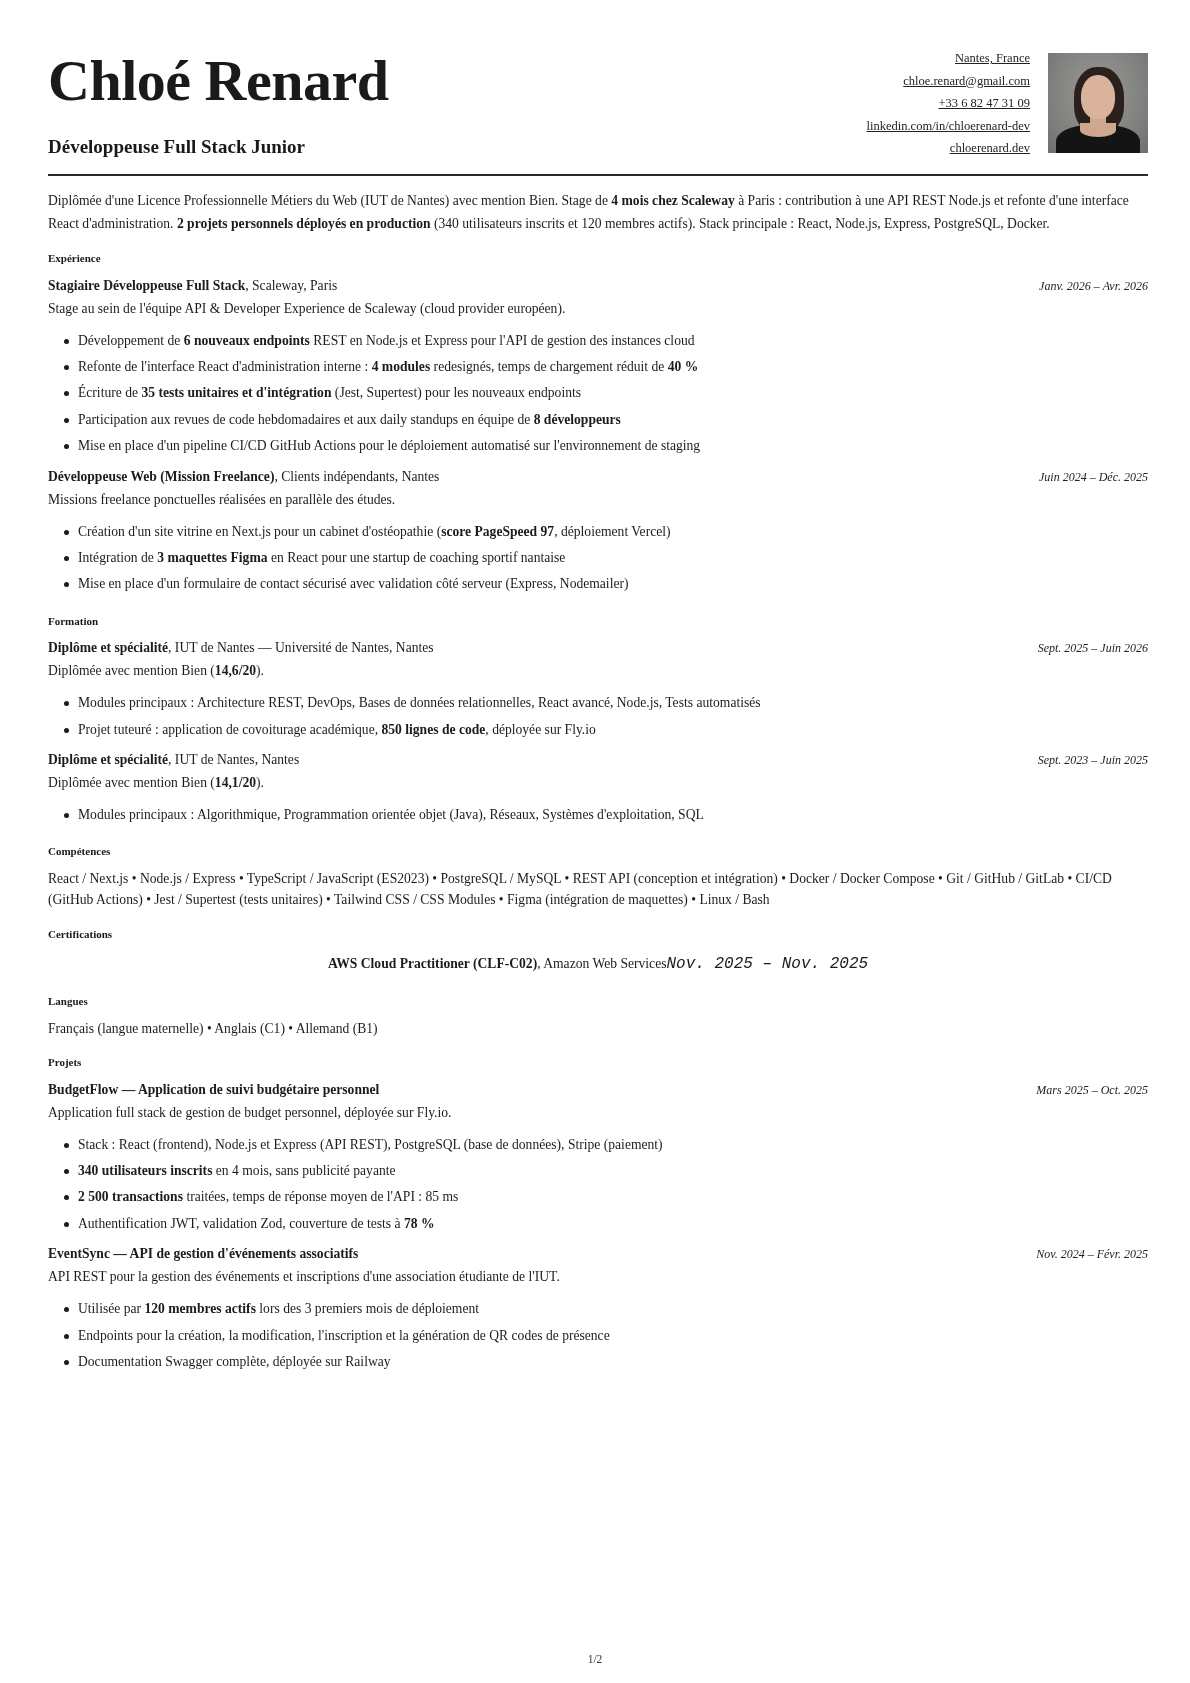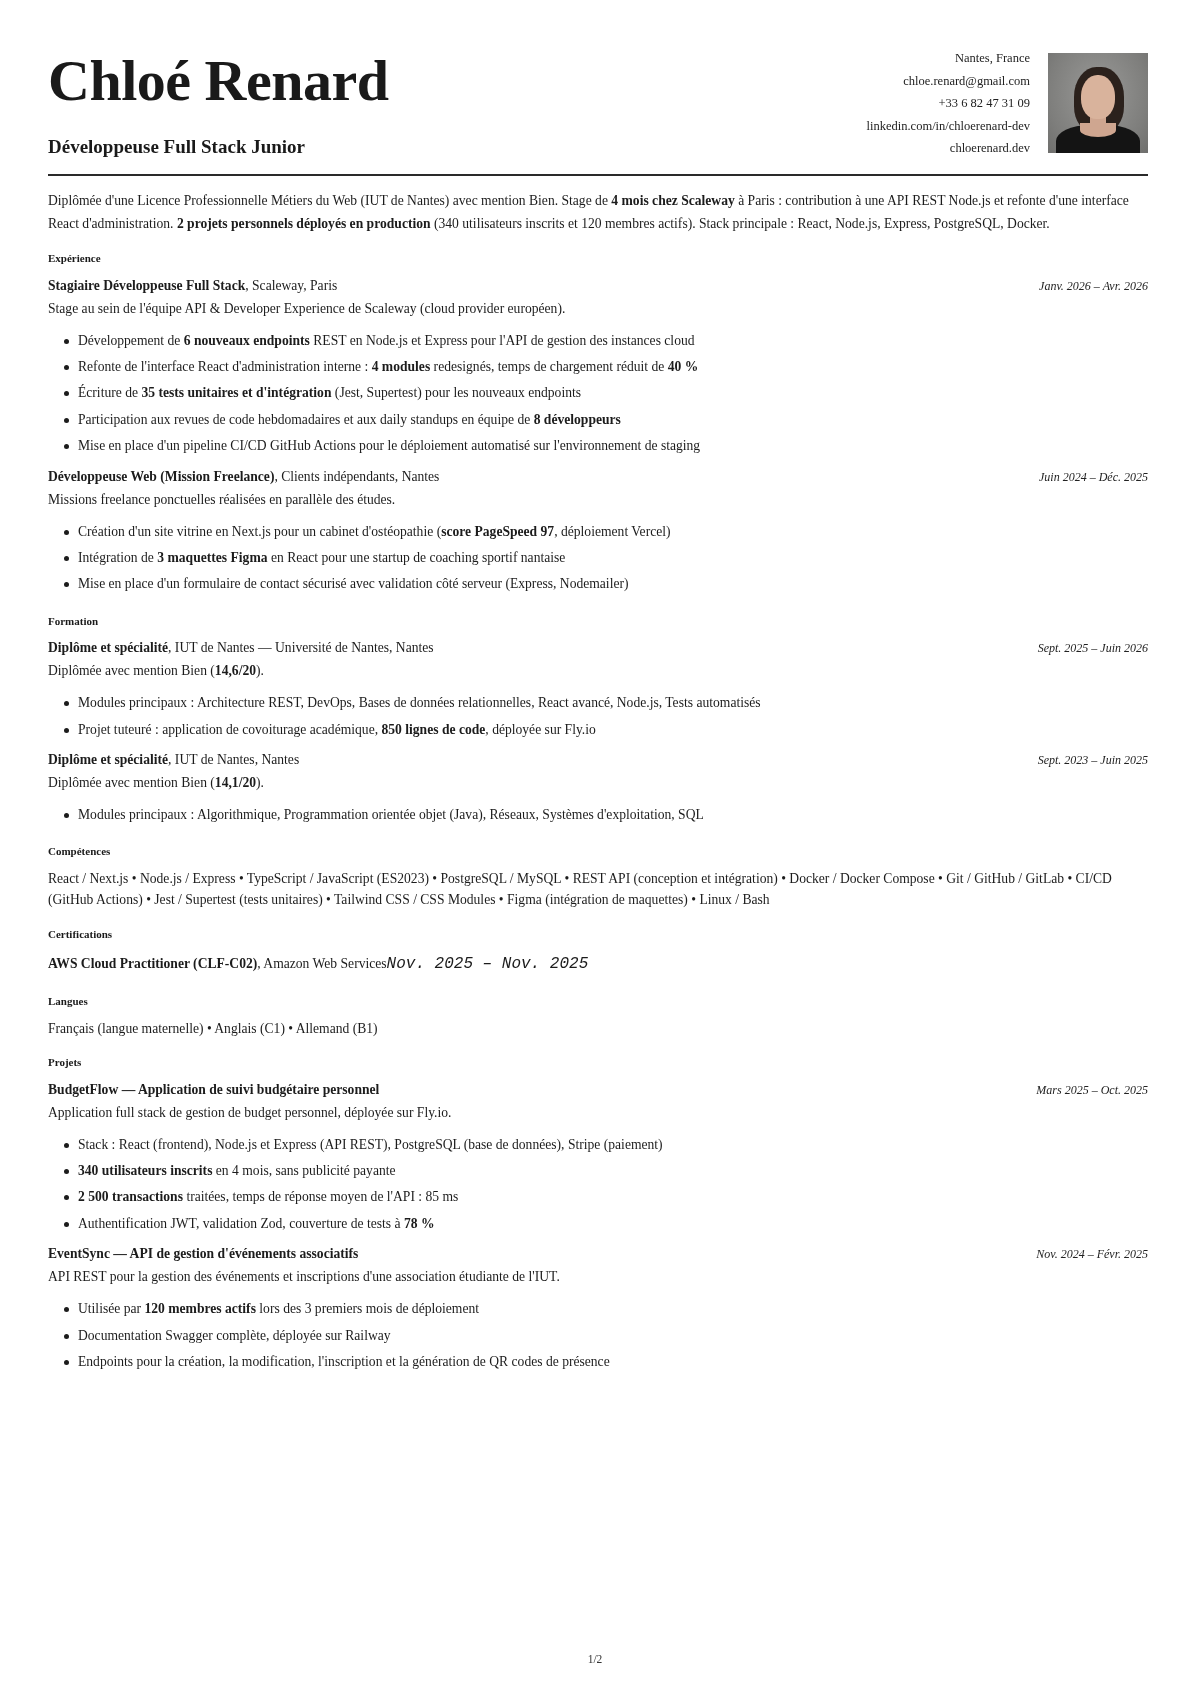--- a/index.html
+++ b/index.html
@@ -19,21 +19,21 @@
     position: absolute; left: 0; top: 52px;
     font-size: 58px; font-weight: bold; letter-spacing: -0.5px; line-height: 1;
     color: #1a1a1a;
   }
   .title {
     position: absolute; left: 0; top: 134px;
     font-size: 19px; font-weight: bold; color: #1a1a1a;
   }
   .contact {
     position: absolute; right: 118px; top: 47px;
-    text-align: right; font-size: 12.5px; line-height: 22.6px; color: #222;
+    text-align: right; font-size: 12.5px; line-height: 22.6px; color: #222; text-decoration: underline;
   }
   .contact div { white-space: nowrap; }
   .photo {
     position: absolute; right: 0; top: 53px; width: 100px; height: 100px;
     background: radial-gradient(ellipse at 50% 40%, #9a9a98 0%, #7e7e7c 70%, #6f6f6d 100%);
     overflow: hidden;
   }
   .photo .hair {
     position: absolute; left: 26px; top: 14px; width: 50px; height: 66px;
     background: #2b211c; border-radius: 45% 45% 40% 40%;
@@ -64,21 +64,21 @@
   .entry-head .date { font-style: italic; font-size: 12px; color: #222; white-space: nowrap; }
   .entry-desc { line-height: 23px; }
   .bullets { list-style: none; margin-top: 8px; margin-left: 14px; }
   .bullets li { position: relative; padding-left: 16px; line-height: 26.4px; }
   .bullets li::before {
     content: ""; position: absolute; left: 2px; top: 11px; width: 5px; height: 5px;
     background: #1c1c1c; border-radius: 50%;
   }
   b { font-weight: bold; }
   .inline-text { line-height: 21.5px; }
-  .cert-row { display: flex; justify-content: flex-start; align-items: baseline; line-height: 28px; }
+  .cert-row { display: flex; justify-content: center; align-items: baseline; line-height: 28px; }
   .cert-row .date { font-style: italic; font-size: 16px; white-space: nowrap; font-family: Liberation Mono, monospace; }
 
   .page-num {
     position: absolute; left: 0; right: 0; top: 1651px; text-align: center;
     font-size: 11.5px; color: #333;
   }
 </style>
 </head>
 <body>
 
@@ -201,22 +201,22 @@
           </ul>
         </div>
         <div class="entry">
           <div class="entry-head">
             <span><b>EventSync — API de gestion d'événements associatifs</b></span>
             <span class="date">Nov. 2024 – Févr. 2025</span>
           </div>
           <div class="entry-desc">API REST pour la gestion des événements et inscriptions d'une association étudiante de l'IUT.</div>
           <ul class="bullets">
             <li><span>Utilisée par </span><b>120 membres actifs</b><span> lors des 3 premiers mois de déploiement</span></li>
+            <li><span>Endpoints pour la création, la modification, l'inscription et la génération de QR codes de présence</span></li>
             <li><span>Documentation Swagger complète, déployée sur Railway</span></li>
-            <li><span>Endpoints pour la création, la modification, l'inscription et la génération de QR codes de présence</span></li>
           </ul>
         </div>
       </div>
   </div>
 
 </div>
 
 <div class="page-num">1/2</div>
 
 </body></html>

